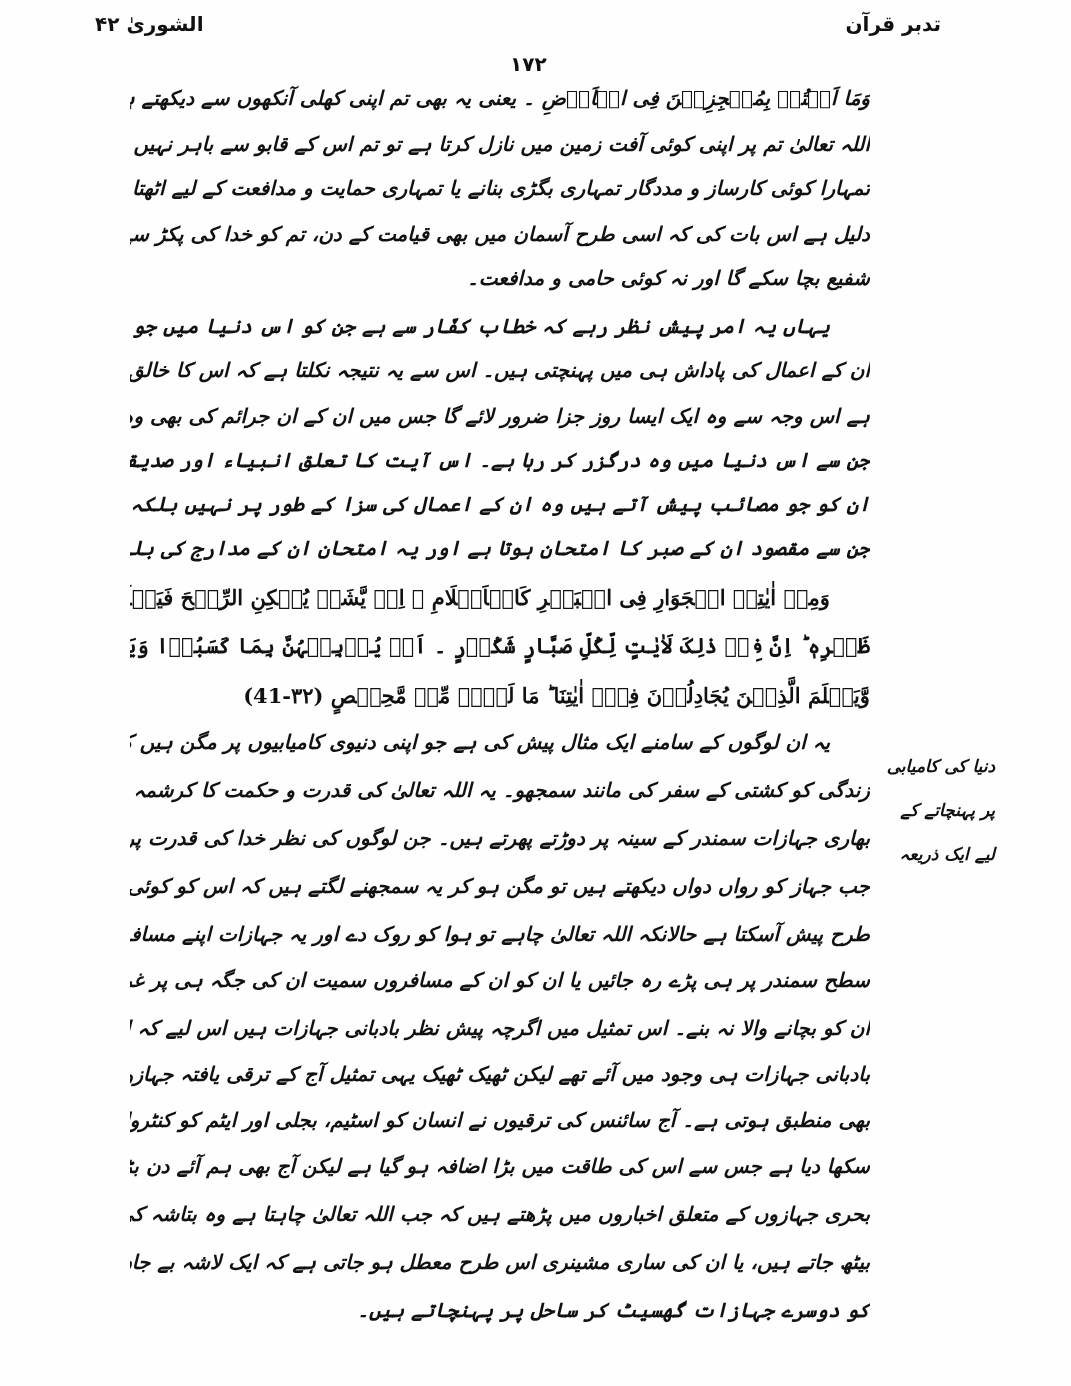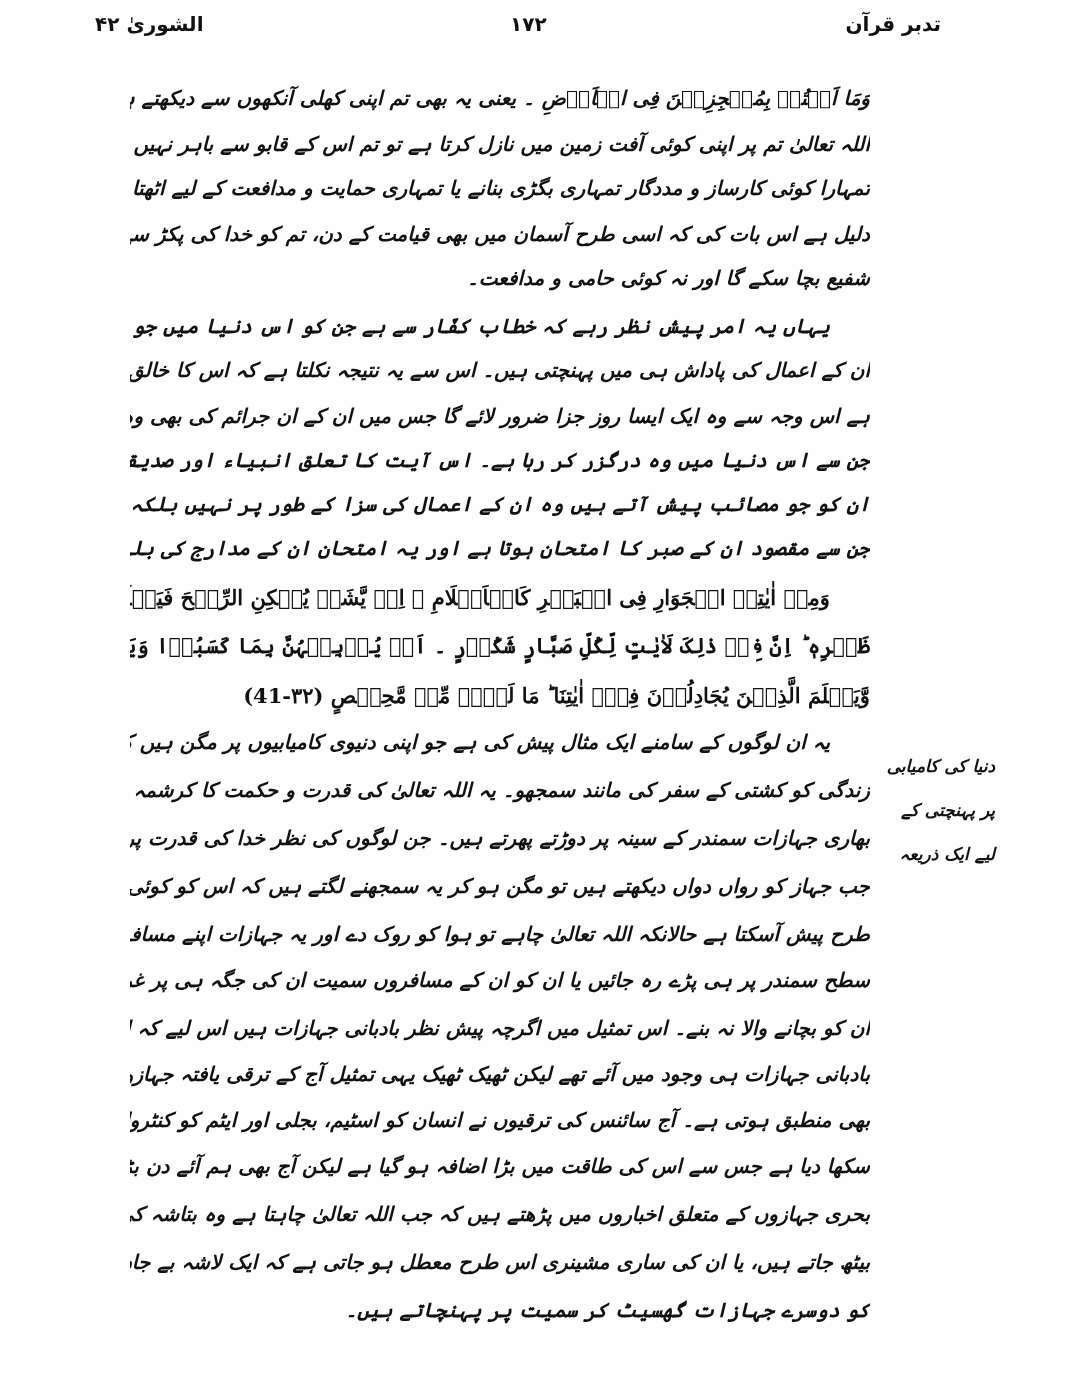--- a/index.html
+++ b/index.html
@@ -3,21 +3,21 @@
   <meta charset="utf-8">
   <style>
     html, body { margin: 0; padding: 0; background: #ffffff; }
     body {
       width: 1071px; height: 1386px; position: relative; overflow: hidden;
       font-family: "DejaVu Sans", sans-serif; color: #111111;
     }
     .page { position: absolute; left: 0; top: 0; width: 1071px; height: 1386px; background: #fefefe; }
     .hdr { position: absolute; top: 12px; font-size: 20px; font-weight: bold; direction: rtl; white-space: nowrap; }
     .hdr-right { right: 130px; }
-    .hdr-center { left: 510px; }
+    .hdr-center { left: 510px; margin-top: 40px; }
     .hdr-left { left: 95px; }
     .line {
       position: absolute; left: 130px; width: 740px; height: 40px;
       direction: rtl; text-align: justify; text-align-last: justify;
       font-size: 20px; font-weight: bold; font-style: italic; line-height: 40px;
       white-space: nowrap; overflow: hidden;
     }
     .line.last { text-align-last: right; }
     .line.indent { padding-right: 40px; width: 700px; }
     .line.quran { font-style: normal; font-family: "DejaVu Serif", serif; font-size: 21px; }
@@ -55,21 +55,21 @@
     <div class="line" style="top:818px">بھاری جہازات سمندر کے سینہ پر دوڑتے پھرتے ہیں۔ جن لوگوں کی نظر خدا کی قدرت پر نہیں ہوتی وہ</div>
     <div class="line" style="top:866px">جب جہاز کو رواں دواں دیکھتے ہیں تو مگن ہو کر یہ سمجھنے لگتے ہیں کہ اس کو کوئی خطرہ بھلا کہاں سے اور کس</div>
     <div class="line" style="top:914px">طرح پیش آسکتا ہے حالانکہ اللہ تعالیٰ چاہے تو ہوا کو روک دے اور یہ جہازات اپنے مسافروں سمیت</div>
     <div class="line" style="top:960px">سطح سمندر پر ہی پڑے رہ جائیں یا ان کو ان کے مسافروں سمیت ان کی جگہ ہی پر غرق کر دے اور کوئی</div>
     <div class="line" style="top:1008px">ان کو بچانے والا نہ بنے۔ اس تمثیل میں اگرچہ پیش نظر بادبانی جہازات ہیں اس لیے کہ اس وقت تک</div>
     <div class="line" style="top:1054px">بادبانی جہازات ہی وجود میں آئے تھے لیکن ٹھیک ٹھیک یہی تمثیل آج کے ترقی یافتہ جہازوں پر</div>
     <div class="line" style="top:1100px">بھی منطبق ہوتی ہے۔ آج سائنس کی ترقیوں نے انسان کو اسٹیم، بجلی اور ایٹم کو کنٹرول کرنے کا سلیقہ</div>
     <div class="line" style="top:1146px">سکھا دیا ہے جس سے اس کی طاقت میں بڑا اضافہ ہو گیا ہے لیکن آج بھی ہم آئے دن بڑے بڑے</div>
     <div class="line" style="top:1194px">بحری جہازوں کے متعلق اخباروں میں پڑھتے ہیں کہ جب اللہ تعالیٰ چاہتا ہے وہ بتاشہ کی طرح پانی میں</div>
     <div class="line" style="top:1242px">بیٹھ جاتے ہیں، یا ان کی ساری مشینری اس طرح معطل ہو جاتی ہے کہ ایک لاشہ بے جان کی طرح ان</div>
-    <div class="line last" style="top:1290px">کو دوسرے جہازات گھسیٹ کر سمیت پر پہنچاتے ہیں۔</div>
+    <div class="line last" style="top:1290px">کو دوسرے جہازات گھسیٹ کر ساحل پر پہنچاتے ہیں۔</div>
   </div>
 
   <div class="margin-note" style="top:744px">
     <div>دنیا کی کامیابی</div>
-    <div>پر پہنچتی کے</div>
+    <div>پر پہنچاتے کے</div>
     <div>لیے ایک ذریعہ</div>
   </div>
 </div>
 
 </body></html>

